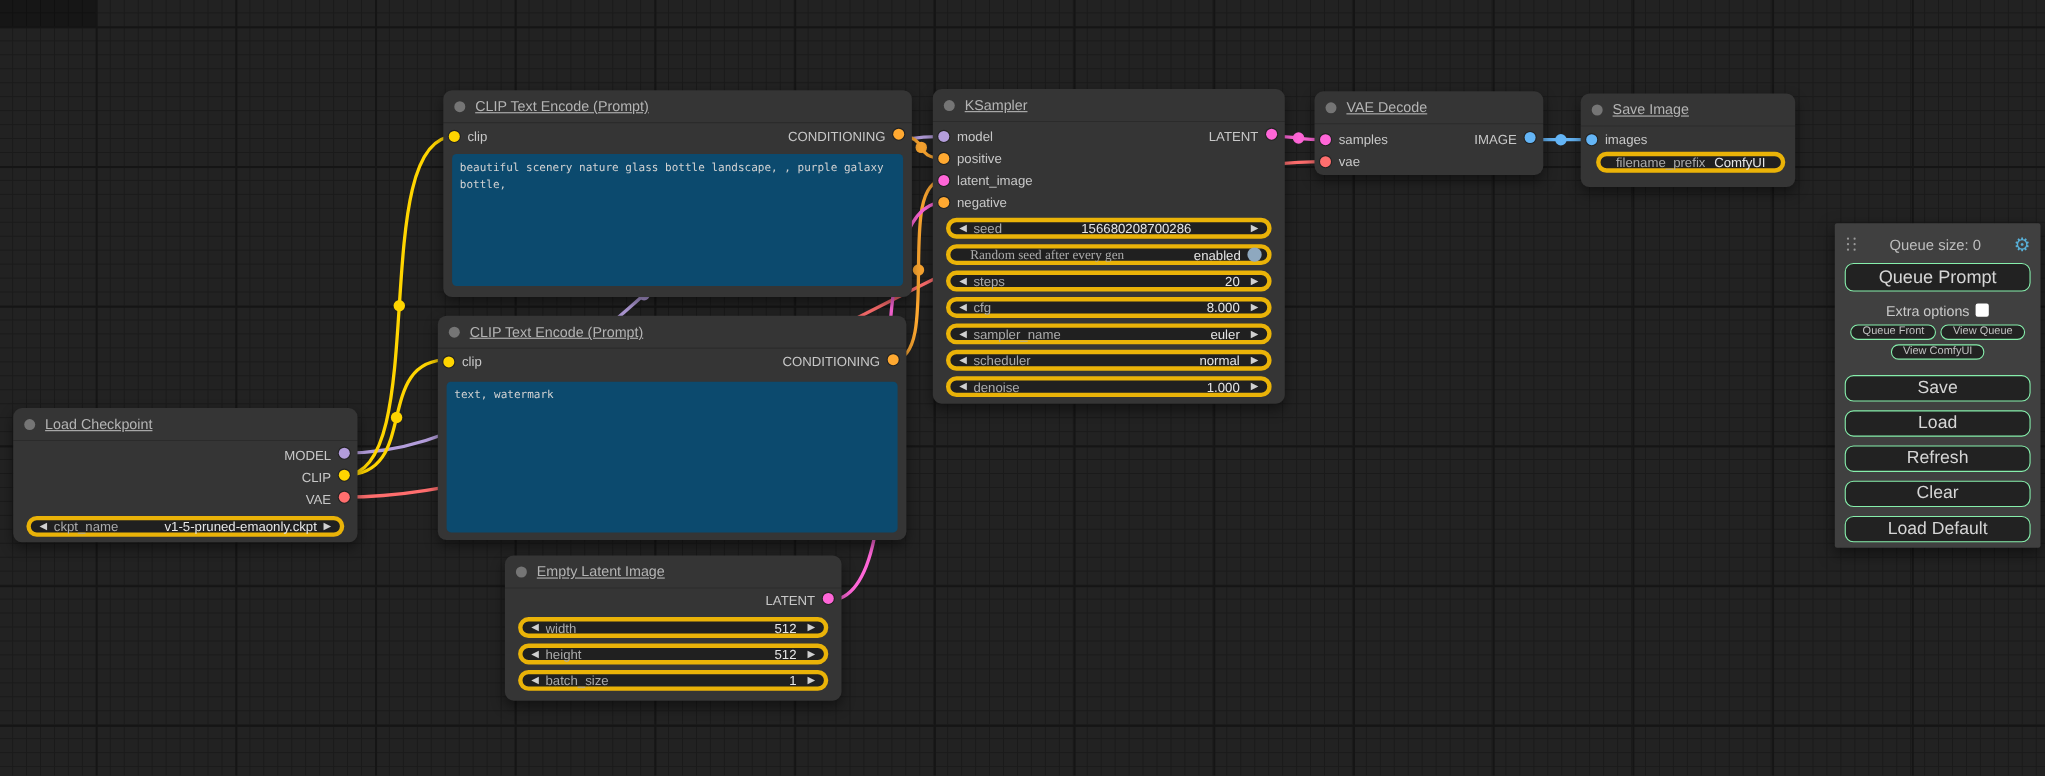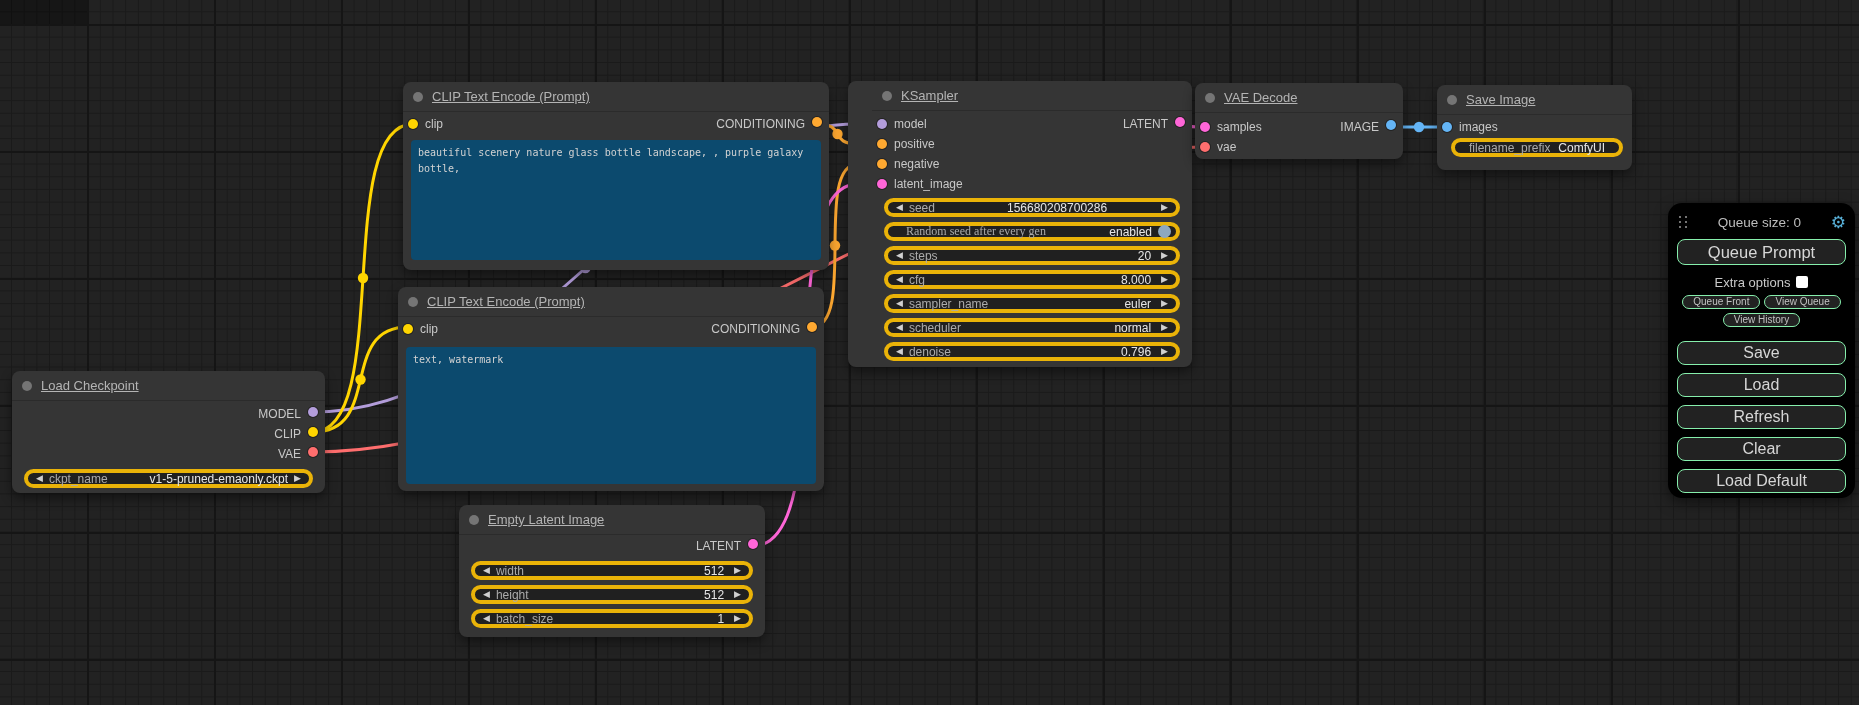--- a/index.html
+++ b/index.html
@@ -46,21 +46,21 @@
   }
   .pill .arrow{color:#d0d0d0;font-size:9px;line-height:1;flex:0 0 auto;cursor:pointer;}
   .pill .wlabel{color:#ababab;overflow:hidden;white-space:nowrap;}
   .pill .wvalue{margin-left:auto;color:#e6e6e6;white-space:nowrap;}
   .pill .wvalue.center-gap{margin-right:4px;}
   .toggle-knob{width:13px;height:13px;border-radius:50%;background:#8ea8bf;flex:0 0 auto;margin-right:-3px;}
   .widgets{margin-top:4px;}
   
   .queue-panel{
     position:absolute;left:1668px;top:203px;width:187px;height:295px;z-index:3;
-    background:#000000;border-radius:14px;box-shadow:0 5px 14px rgba(0,0,0,.5);
+    background:#404040;border-radius:2px;box-shadow:0 5px 14px rgba(0,0,0,.5);
     box-sizing:border-box;padding:8px 9px;color:#c4c4c4;
   }
   .qp-top{display:flex;align-items:center;height:22px;margin-bottom:6px;}
   .drag-dots{display:grid;grid-template-columns:3px 3px;grid-gap:3px;margin-left:2px;}
   .drag-dots i{width:2px;height:2px;border-radius:50%;background:#9a9a9a;display:block;}
   .qp-size{flex:1;text-align:center;font-size:13.5px;color:#bdbdbd;}
   .gear{font-size:17px;color:#58b0d8;line-height:1;cursor:pointer;}
   .qbtn{
     display:block;width:100%;background:#222222;border:1px solid #86efac;border-radius:8px;
     color:#d6d6d6;text-align:center;box-sizing:border-box;cursor:pointer;
@@ -158,21 +158,21 @@
         <span>clip</span>
       </span>
     <span class="out-port">
         <span>CONDITIONING</span>
         <span class="pdot c-cond"></span>
       </span>
   </div>
   <div class="textarea" style="height:137px;margin-top:8px;">text, watermark</div>
 </div>
 
-<div class="node" style="left:848px;top:81px;width:320px;height:286px;padding-left:24px;">
+<div class="node" style="left:848px;top:81px;width:320px;height:286px;">
   <div class="node-header">
     <span class="title-dot"></span>
     <span>KSampler</span>
   </div>
   <div class="port-row row1">
     <span class="in-port">
         <span class="pdot c-model"></span>
         <span>model</span>
       </span>
     <span class="out-port">
@@ -181,28 +181,28 @@
       </span>
   </div>
   <div class="port-row">
       <span class="in-port">
         <span class="pdot c-cond"></span>
         <span>positive</span>
       </span>
     </div>
   <div class="port-row">
       <span class="in-port">
+        <span class="pdot c-latent"></span>
+        <span>latent_image</span>
+      </span>
+    </div>
+  <div class="port-row">
+      <span class="in-port">
         <span class="pdot c-cond"></span>
         <span>negative</span>
-      </span>
-    </div>
-  <div class="port-row">
-      <span class="in-port">
-        <span class="pdot c-latent"></span>
-        <span>latent_image</span>
       </span>
     </div>
   <div class="widgets">
     <div class="pill">
       <span class="arrow">◀</span>
       <span class="wlabel">seed</span>
       <span class="wvalue center-gap" style="margin-right:48px;">156680208700286</span>
       <span class="arrow">▶</span>
     </div>
     <div class="pill">
@@ -230,21 +230,21 @@
     </div>
     <div class="pill">
       <span class="arrow">◀</span>
       <span class="wlabel">scheduler</span>
       <span class="wvalue center-gap">normal</span>
       <span class="arrow">▶</span>
     </div>
     <div class="pill">
       <span class="arrow">◀</span>
       <span class="wlabel">denoise</span>
-      <span class="wvalue center-gap">0.796</span>
+      <span class="wvalue center-gap">1.000</span>
       <span class="arrow">▶</span>
     </div>
   </div>
 </div>
 
 <div class="node" style="left:1195px;top:83px;width:208px;height:76px;">
   <div class="node-header">
     <span class="title-dot"></span>
     <span>VAE Decode</span>
   </div>
@@ -332,21 +332,21 @@
   <div class="qbtn qbtn-prompt">Queue Prompt</div>
   <div class="extra-row">
     <span>Extra options</span>
     <span class="checkbox"></span>
   </div>
   <div class="mini-row">
     <span class="qbtn qbtn-mini">Queue Front</span>
     <span class="qbtn qbtn-mini">View Queue</span>
   </div>
   <div class="mini-row">
-    <span class="qbtn qbtn-mini">View History</span>
+    <span class="qbtn qbtn-mini">View ComfyUI</span>
   </div>
   <div class="stack">
     <div class="qbtn qbtn-big">Save</div>
     <div class="qbtn qbtn-big">Load</div>
     <div class="qbtn qbtn-big">Refresh</div>
     <div class="qbtn qbtn-big">Clear</div>
     <div class="qbtn qbtn-big">Load Default</div>
   </div>
 </div>
 

